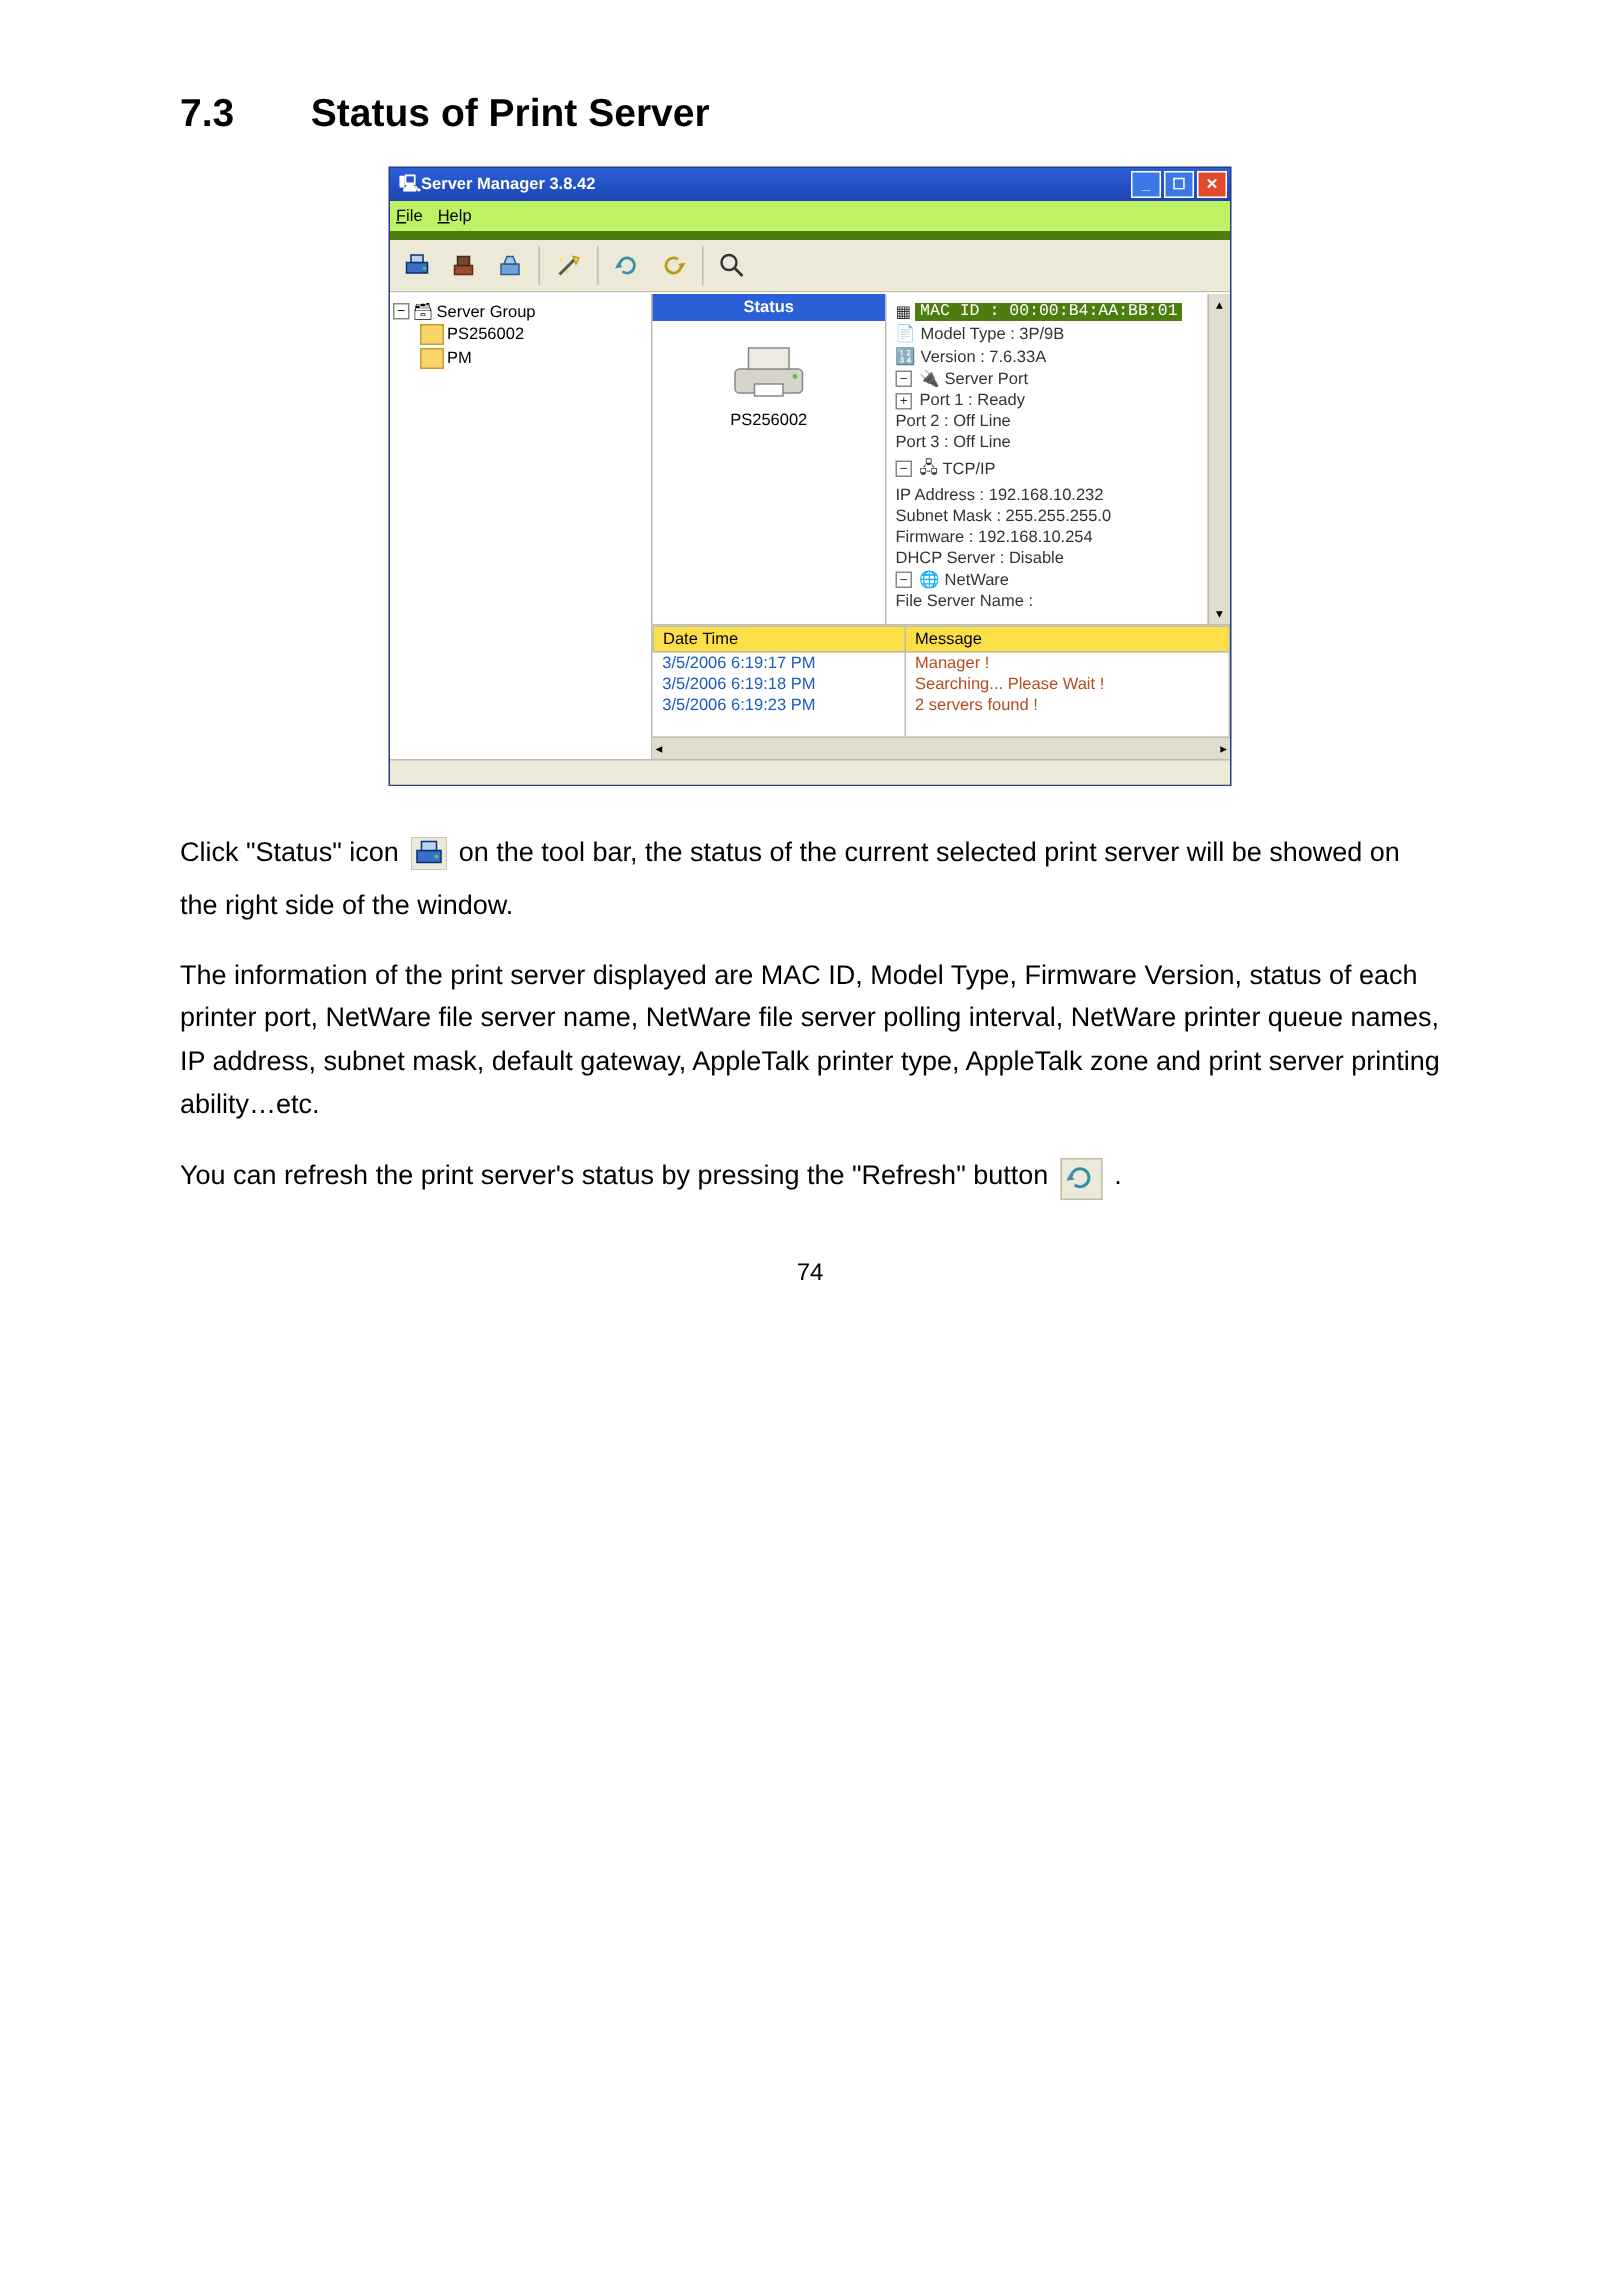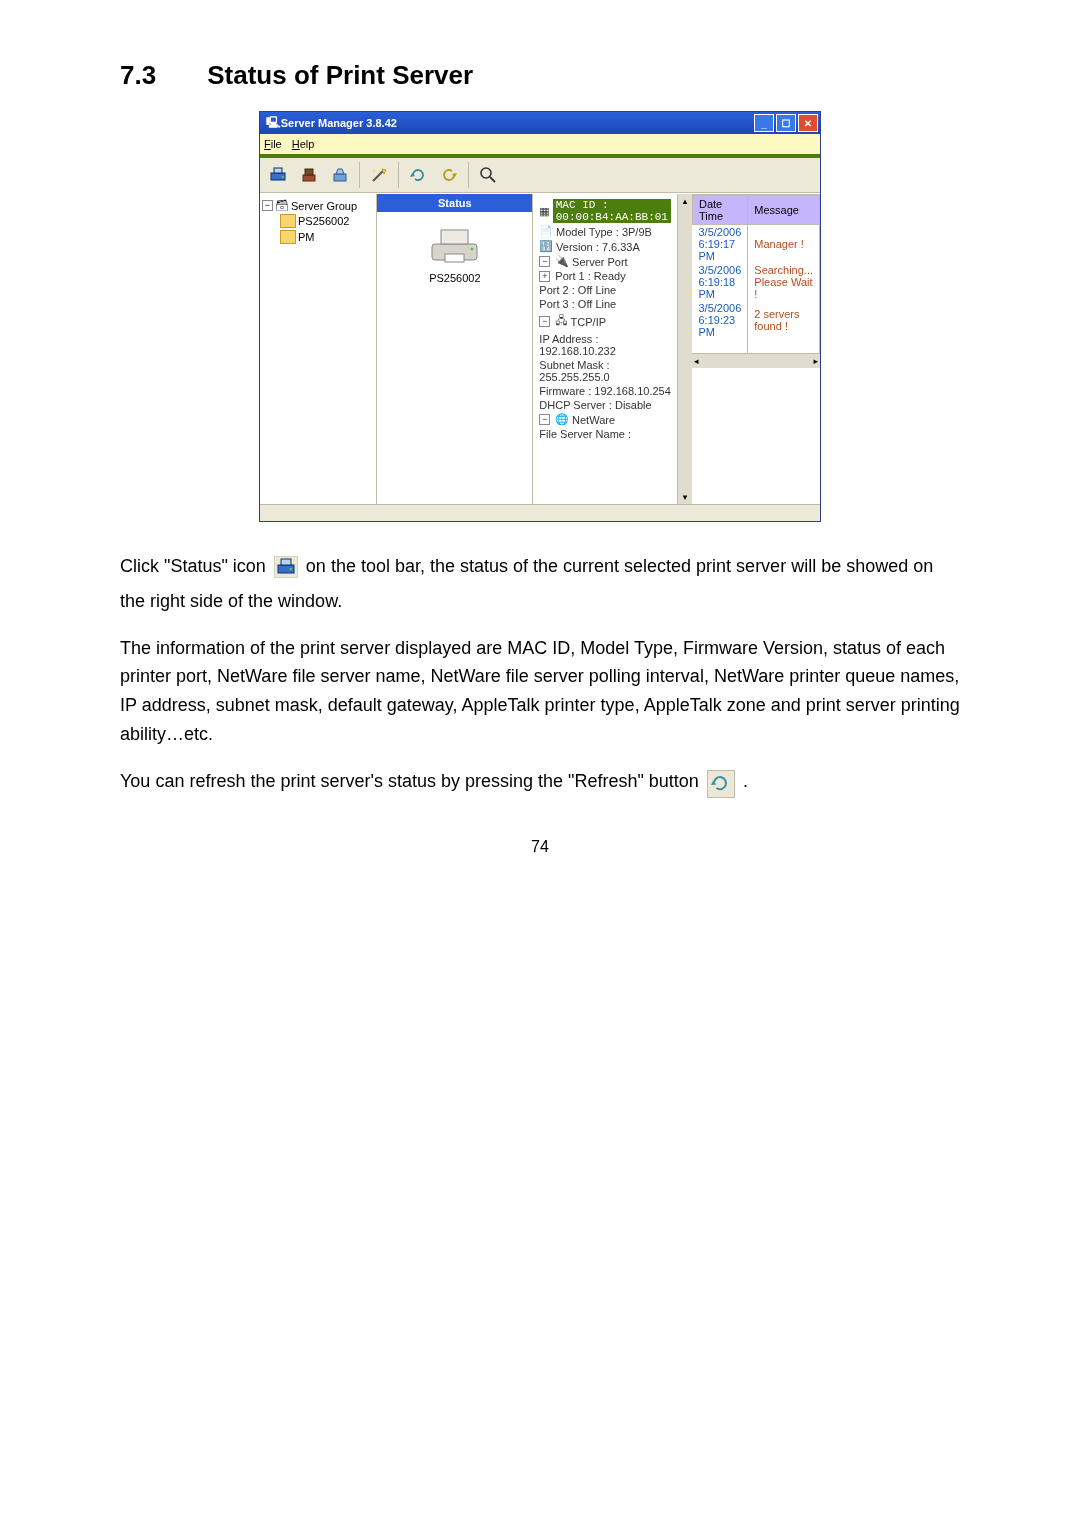--- a/index.html
+++ b/index.html
@@ -4,49 +4,49 @@
 <style>
 body { margin:0; padding:60px 120px; font-family:Arial,Helvetica,sans-serif; color:#000; background:#fff; }
 h1 { font-size:26px; font-weight:bold; color:#000; margin:0 0 20px 0; }
 .num { display:inline-block; width:80px; }
 .screenshot-wrap { display:flex; justify-content:center; margin:10px 0 30px 0; }
 .win { width:560px; border:1px solid #2a3f8a; font-size:11px; color:#000; background:#ece9d8; }
 .titlebar { height:22px; background:linear-gradient(#2a5fd8,#1e45b5); color:#fff; display:flex; align-items:center; padding:0 2px 0 6px; font-weight:bold; }
 .titlebar .t { flex:1; }
 .tbtn { width:18px; height:16px; margin-left:2px; background:#3a78e7; border:1px solid #fff; display:flex; align-items:center; justify-content:center; font-size:10px; color:#fff; }
 .tbtn.red { background:#e24b2e; }
-.menubar { height:20px; background:#fef9c3; display:flex; align-items:center; padding-left:4px; gap:10px; border-bottom:4px solid #4d7c0f; }
+.menubar { height:20px; background:#bef264; display:flex; align-items:center; padding-left:4px; gap:10px; border-bottom:6px solid #4d7c0f; }
 .menubar span u { text-decoration:underline; }
 .toolbar { height:34px; background:#ece9d8; display:flex; align-items:center; padding-left:4px; gap:3px; border-bottom:1px solid #c0bca8; }
 .tool { width:26px; height:26px; border:1px solid transparent; display:flex; align-items:center; justify-content:center; }
 .tool svg { width:20px; height:20px; }
 .sep { width:1px; height:26px; background:#c0bca8; margin:0 2px; }
 .client { display:flex; height:310px; background:#fff; border-top:1px solid #fff; }
 .left { width:170px; border-right:1px solid #c0bca8; padding:4px 2px; }
 .tree { font-size:11px; }
 .tnode { display:flex; align-items:center; gap:2px; padding:1px 0; }
 .indent1 { padding-left:18px; }
 .box { width:9px; height:9px; border:1px solid #888; display:inline-flex; align-items:center; justify-content:center; font-size:9px; line-height:9px; }
 .folder { width:14px; height:12px; background:#f9d56e; border:1px solid #c89b2a; display:inline-block; }
-.right { flex:1; display:flex; flex-direction:row; }
+.right { flex:1; display:flex; flex-direction:column; }
 .right-top { flex:1; display:flex; }
 .status-col { width:155px; display:flex; flex-direction:column; align-items:center; border-right:1px solid #c0bca8; }
 .status-hdr { width:100%; height:18px; background:#2a5fd8; color:#fff; font-weight:bold; text-align:center; line-height:18px; font-size:11px; }
 .printer { margin-top:14px; display:flex; flex-direction:column; align-items:center; }
 .printer svg { width:55px; height:40px; }
 .pname { font-size:11px; margin-top:6px; }
 .detail { flex:1; overflow:auto; padding:4px 6px; font-size:11px; color:#333; }
 .detail .row { display:flex; align-items:center; gap:3px; padding:1px 0; }
 .hl { background:#4d7c0f; color:#fff; padding:0 3px;font-family:Liberation Mono, monospace; }
 .ind1 { padding-left:14px; }
 .dbox { width:9px; height:9px; border:1px solid #888; display:inline-flex; align-items:center; justify-content:center; font-size:9px; line-height:9px; margin-right:2px; }
 .scroll-hint { width:14px; background:#e0ddd0; border-left:1px solid #c0bca8; display:flex; flex-direction:column; justify-content:space-between; align-items:center; font-size:9px; padding:2px 0;}
 .right-bottom { border-top:1px solid #c0bca8; }
 .tbl { width:100%; border-collapse:collapse; font-size:11px; }
-.tbl th { background:#c4b5fd; text-align:left; padding:2px 6px; border:1px solid #c0bca8; font-weight:normal; }
+.tbl th { background:#fde047; text-align:left; padding:2px 6px; border:1px solid #c0bca8; font-weight:normal; }
 .tbl td { padding:1px 6px; border-right:1px solid #c0bca8; }
 .tbl td.dtc { color:#1a5bbf;margin-left:28px; }
 .tbl td.msg { color:#b34d1d; }
 .hscroll { height:14px; background:#e0ddd0; border-top:1px solid #c0bca8; display:flex; align-items:center; justify-content:space-between; padding:0 2px; font-size:9px;}
 .statusbar { height:16px; background:#ece9d8; border-top:1px solid #c0bca8; }
 p.body { font-size:18px; line-height:1.6; margin:18px 0; }
 .inline-icon { display:inline-block; vertical-align:-6px; margin:0 3px; }
 .inline-icon svg { width:24px; height:22px; }
 .refresh-btn { display:inline-block; width:26px; height:26px; background:#ece9d8; border:1px solid #c0bca8; vertical-align:-8px; margin:0 3px; }
 .refresh-btn svg { width:24px; height:24px; }

